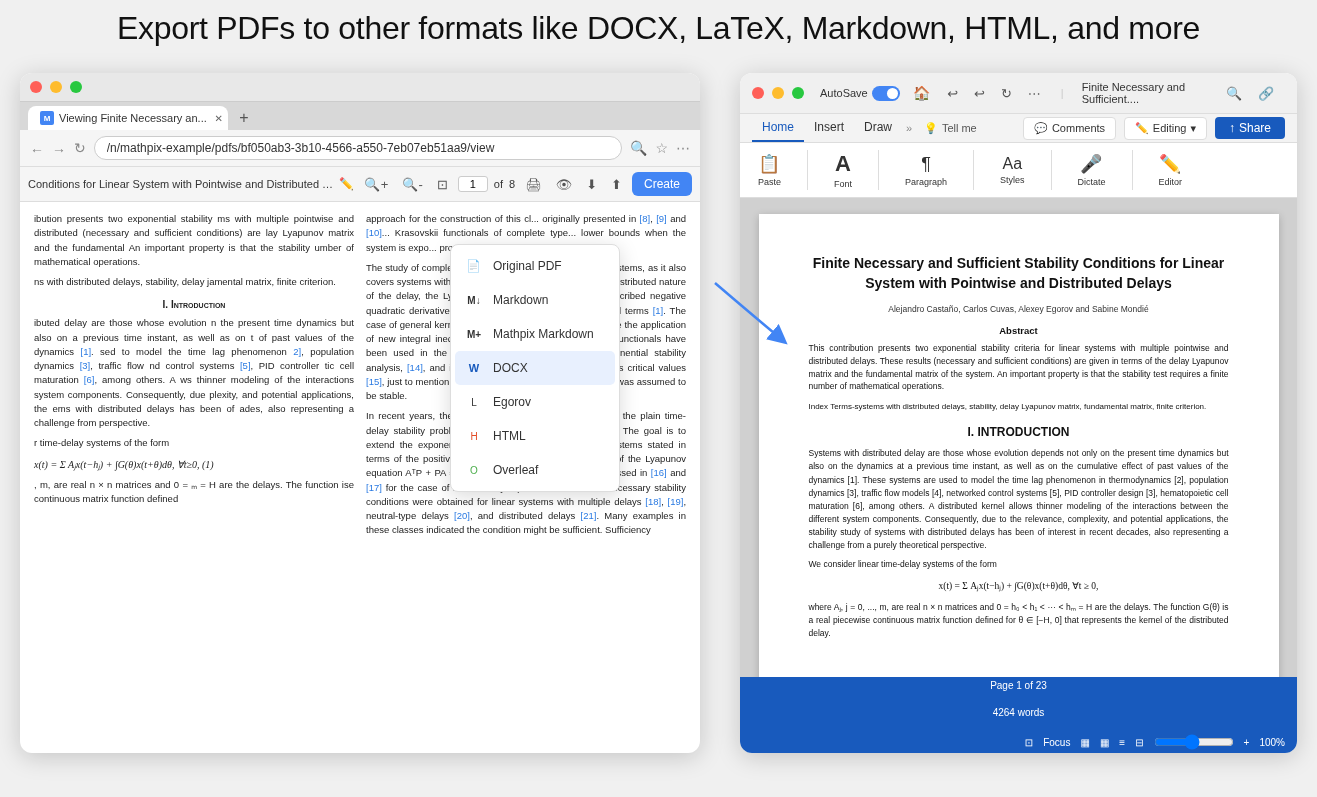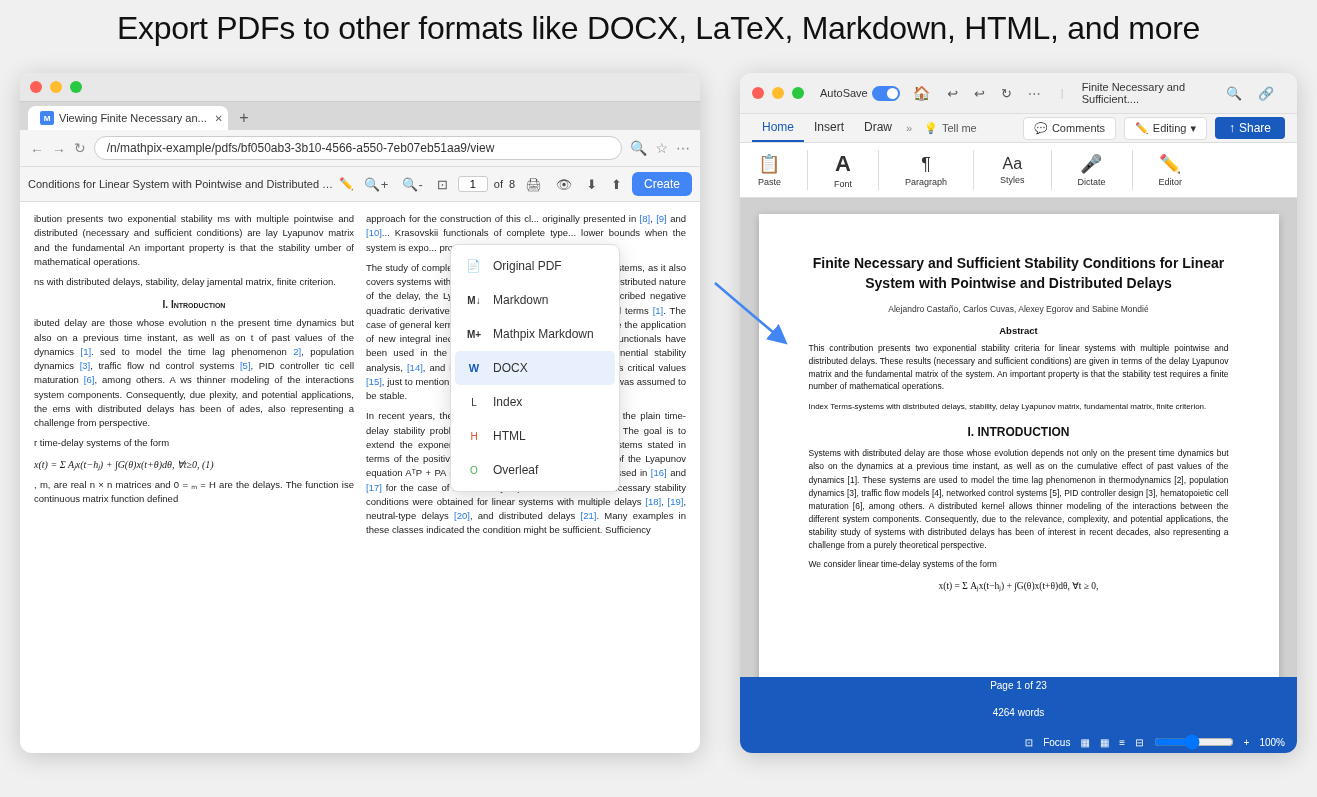--- a/index.html
+++ b/index.html
@@ -537,21 +537,21 @@
         <div class="dropdown-item">
           <span class="dropdown-icon" style="font-weight:bold;font-size:10px;">M+</span>
           <span>Mathpix Markdown</span>
         </div>
         <div class="dropdown-item active">
           <span class="dropdown-icon" style="color:#185abd;font-weight:bold;font-size:11px;">W</span>
           <span>DOCX</span>
         </div>
         <div class="dropdown-item">
           <span class="dropdown-icon" style="font-size:10px;">L</span>
-          <span>Index</span>
+          <span>Egorov</span>
         </div>
         <div class="dropdown-item">
           <span class="dropdown-icon" style="font-size:10px;color:#e34c26;">H</span>
           <span>HTML</span>
         </div>
         <div class="dropdown-item">
           <span class="dropdown-icon" style="font-size:10px;color:#4cae4c;">O</span>
           <span>Overleaf</span>
         </div>
       </div>
@@ -662,20 +662,21 @@
       <div class="doc-page">
         <h1>Finite Necessary and Sufficient Stability Conditions for Linear System with Pointwise and Distributed Delays</h1>
         <p class="authors">Alejandro Castaño, Carlos Cuvas, Alexey Egorov and Sabine Mondié</p>
         <p class="abstract-title">Abstract</p>
         <p class="abstract-text">This contribution presents two exponential stability criteria for linear systems with multiple pointwise and distributed delays. These results (necessary and sufficient conditions) are given in terms of the delay Lyapunov matrix and the fundamental matrix of the system. An important property is that the stability test requires a finite number of mathematical operations.</p>
         <p class="index-terms">Index Terms-systems with distributed delays, stability, delay Lyapunov matrix, fundamental matrix, finite criterion.</p>
         <p class="section-title">I. INTRODUCTION</p>
         <p class="body-text">Systems with distributed delay are those whose evolution depends not only on the present time dynamics but also on the dynamics at a previous time instant, as well as on the cumulative effect of past values of the dynamics [1]. These systems are used to model the time lag phenomenon in thermodynamics [2], population dynamics [3], traffic flow models [4], networked control systems [5], PID controller design [3], hematopoietic cell maturation [6], among others. A distributed kernel allows thinner modeling of the interactions between the different system components. Consequently, due to the relevance, complexity, and potential applications, the stability study of systems with distributed delays has been of interest in recent decades, also representing a challenge from a purely theoretical perspective.</p>
         <p class="body-text">We consider linear time-delay systems of the form</p>
         <p class="doc-formula">x(t) = Σ Aⱼx(t−hⱼ) + ∫G(θ)x(t+θ)dθ, ∀t ≥ 0,</p>
+        <p class="body-text">where Aⱼ, j = 0, ..., m, are real n × n matrices and 0 = h₀ &lt; h₁ &lt; ··· &lt; hₘ = H are the delays. The function G(θ) is a real piecewise continuous matrix function defined for θ ∈ [−H, 0] that represents the kernel of the distributed delay.</p>
       </div>
     </div>
 
     <div class="word-statusbar">
       <span>Page 1 of 23</span>
       <span>4264 words</span>
       <div class="status-right">
         <span>⊡</span>
         <span>Focus</span>
         <span>▦</span>

